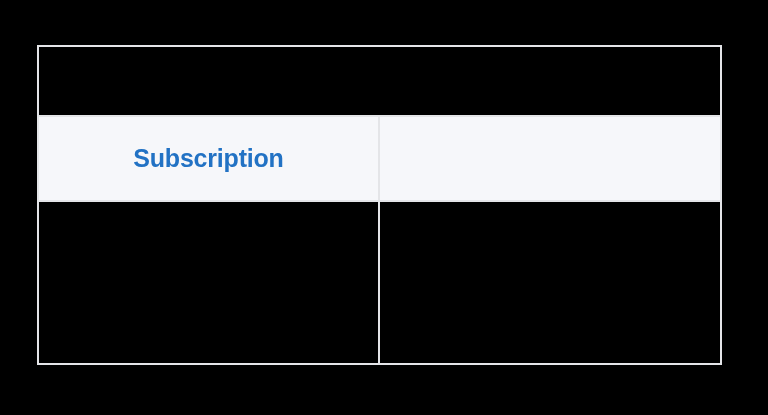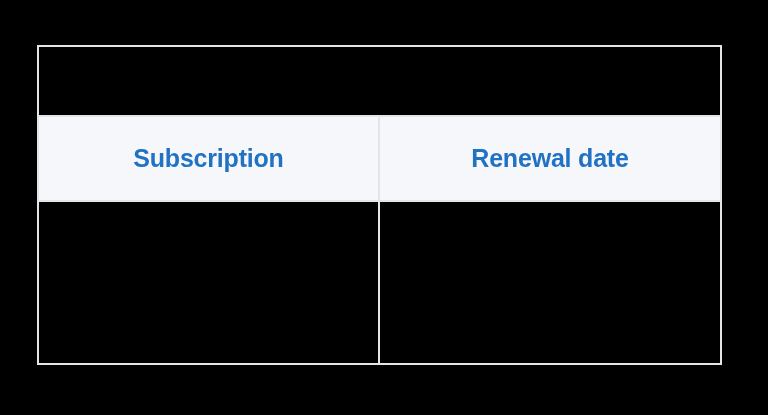--- a/index.html
+++ b/index.html
@@ -101,23 +101,20 @@
 
   <div class="redacted-band-top">
     <div class="redacted-cell"></div>
     <div class="redacted-cell wide"></div>
   </div>
 
   <div class="header-row">
     <div class="header-cell col-subscription">
       <span class="header-label">Subscription</span>
     </div>
-    <div class="header-cell col-renewal">
-      <span class="header-label">Renewal date</span>
-    </div>
   </div>
 
   <div class="body-band">
     <div class="body-cell col-subscription"></div>
     <div class="body-cell col-renewal"></div>
   </div>
 
 </div>
 
 </body></html>

